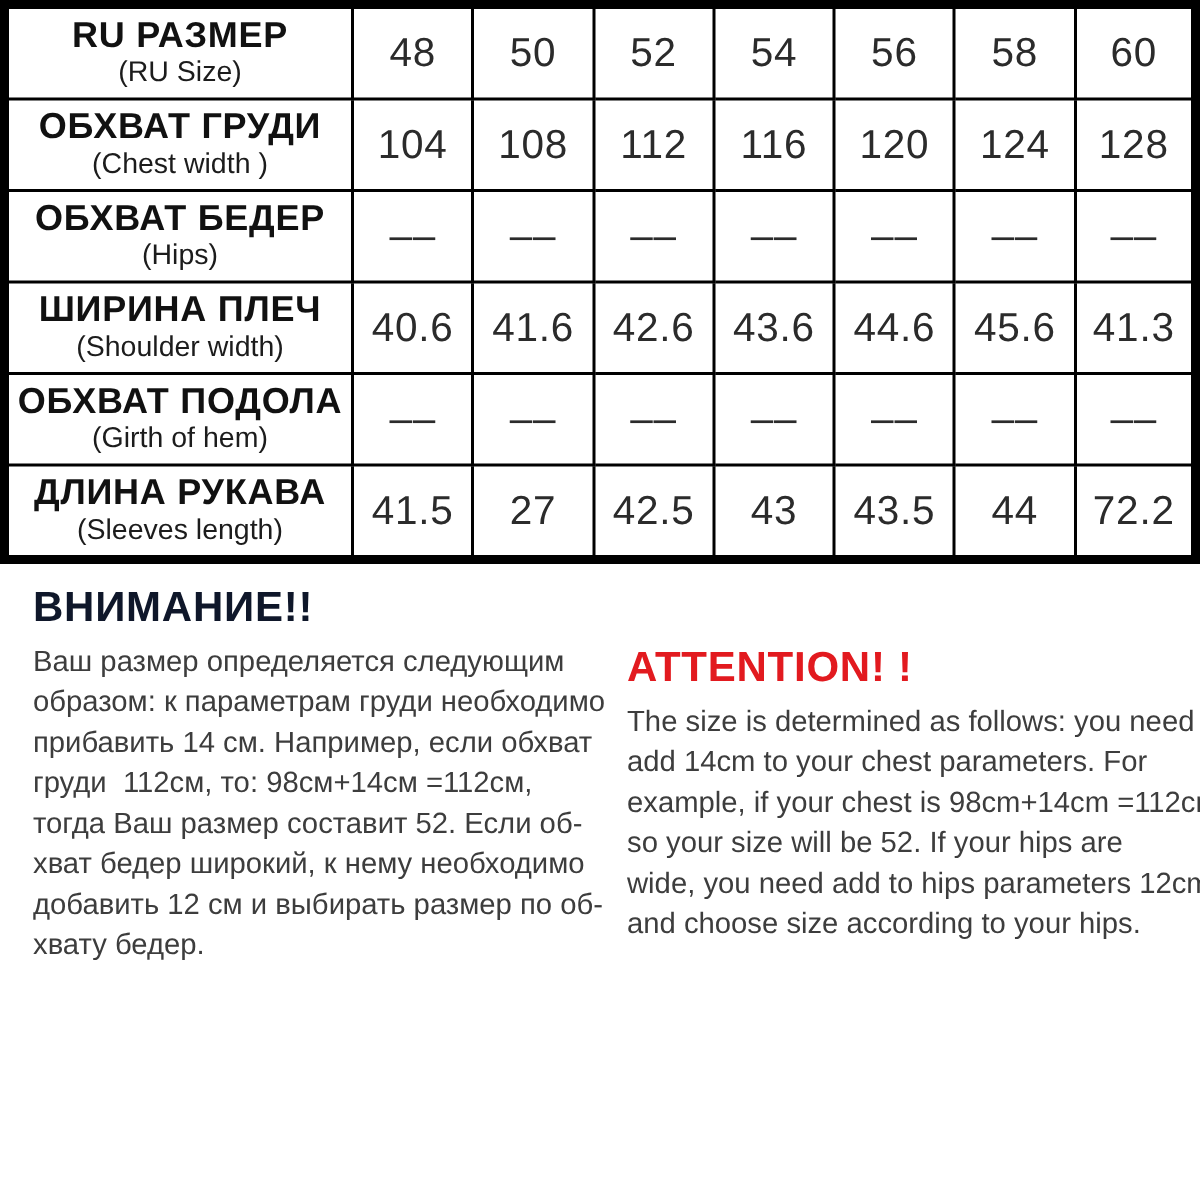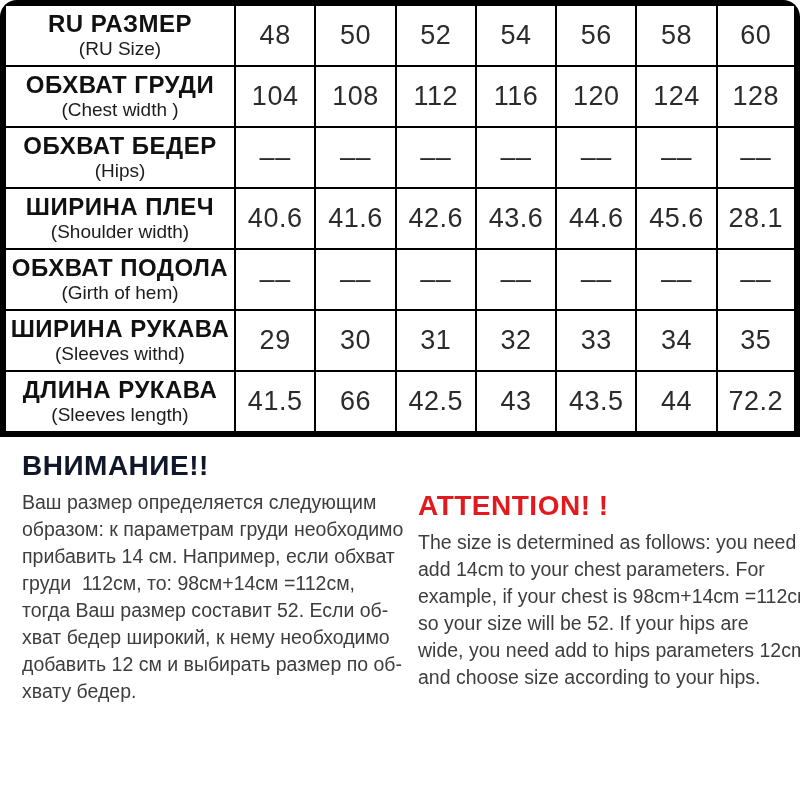--- a/index.html
+++ b/index.html
@@ -7,21 +7,20 @@
     padding: 0;
     background: #ffffff;
     width: 800px;
     font-family: "Liberation Sans", sans-serif;
   }
   .page {
     width: 800px;
     height: 800px;
     background: #ffffff;
     overflow: hidden;
-    border-radius: 17px;
   }
   
   table.size-table {
     width: 800px;
     border-collapse: collapse;
     table-layout: fixed;
     border: 6px solid #000000;
   }
   table.size-table th,
   table.size-table td {
@@ -128,55 +127,42 @@
         <th>
           <div class="label-ru">ШИРИНА ПЛЕЧ</div>
           <div class="label-en">(Shoulder width)</div>
         </th>
         <td class="val">40.6</td>
         <td class="val">41.6</td>
         <td class="val">42.6</td>
         <td class="val">43.6</td>
         <td class="val">44.6</td>
         <td class="val">45.6</td>
-        <td class="val">28.1</td>
+        <td class="val">41.3</td>
       </tr>
       <tr>
         <th>
           <div class="label-ru">ОБХВАТ ПОДОЛА</div>
           <div class="label-en">(Girth of hem)</div>
         </th>
         <td class="val">––</td>
         <td class="val">––</td>
         <td class="val">––</td>
         <td class="val">––</td>
         <td class="val">––</td>
         <td class="val">––</td>
         <td class="val">––</td>
       </tr>
       <tr>
         <th>
-          <div class="label-ru">ШИРИНА РУКАВА</div>
-          <div class="label-en">(Sleeves withd)</div>
-        </th>
-        <td class="val">29</td>
-        <td class="val">30</td>
-        <td class="val">31</td>
-        <td class="val">32</td>
-        <td class="val">33</td>
-        <td class="val">34</td>
-        <td class="val">35</td>
-      </tr>
-      <tr>
-        <th>
           <div class="label-ru">ДЛИНА РУКАВА</div>
           <div class="label-en">(Sleeves length)</div>
         </th>
         <td class="val">41.5</td>
-        <td class="val">66</td>
+        <td class="val">27</td>
         <td class="val">42.5</td>
         <td class="val">43</td>
         <td class="val">43.5</td>
         <td class="val">44</td>
         <td class="val">72.2</td>
       </tr>
     </tbody>
   </table>
 
   <div class="notes">

